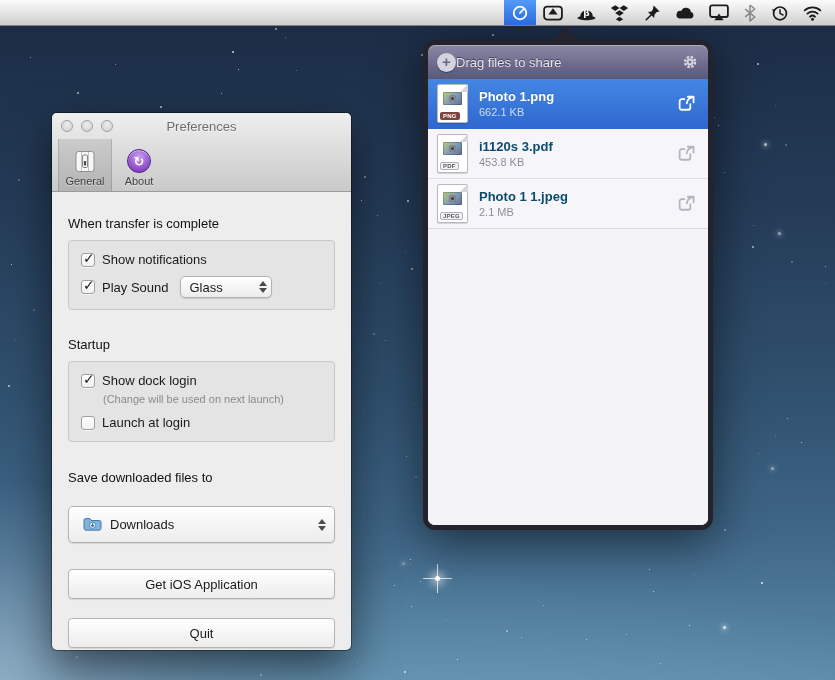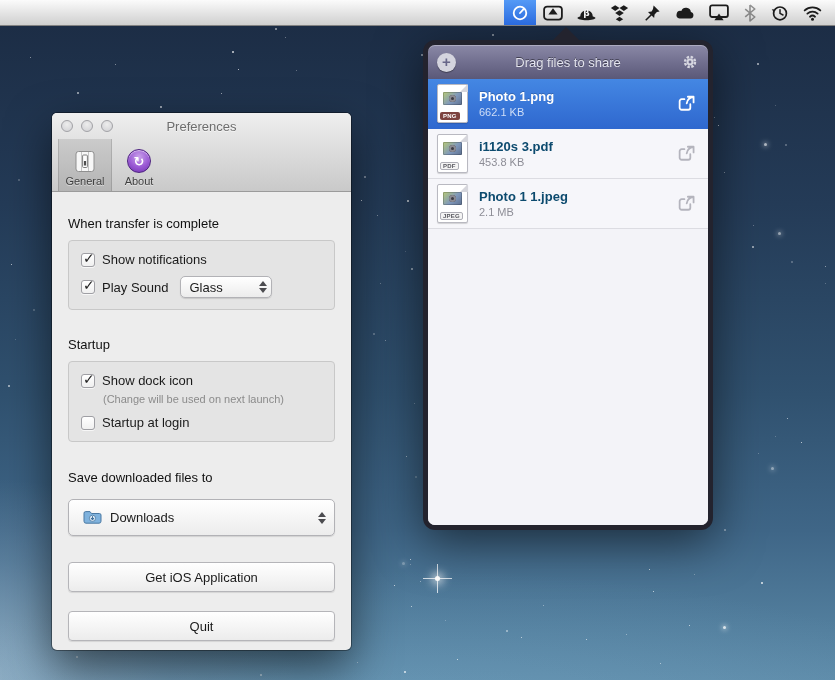--- a/index.html
+++ b/index.html
@@ -35,21 +35,21 @@
     filter:drop-shadow(0 12px 24px rgba(0,0,0,.55)); }
   .pop-arrow { position:absolute; left:129px; top:1px; width:0; height:0;
     border-left:14px solid transparent; border-right:14px solid transparent;
     border-bottom:14px solid #23232e; }
   .pop-frame { position:absolute; top:14px; left:0; width:290px; height:490px;
     background:#23232e; border-radius:12px; padding:5px; display:flex; flex-direction:column; }
   .pop-header { height:34px; border-radius:7px 7px 0 0; flex:0 0 auto;
     background:linear-gradient(#8a88a6 0%, #6f6d8d 55%, #5a5878 100%);
     box-shadow:inset 0 1px 0 rgba(255,255,255,.3);
     display:flex; align-items:center; padding:0 9px; }
-  .pop-title { flex:1; text-align:center; font-size:13px; color:#e3e3ee;
+  .pop-title { flex:1; text-align:left; font-size:13px; color:#e3e3ee;
     text-shadow:0 -1px 0 rgba(0,0,0,.45); }
   .pop-add { width:19px; height:19px; border-radius:50%; background:#d4d4de;
     color:#676689; font-size:15px; font-weight:bold; line-height:17px; text-align:center;
     box-shadow:0 1px 1px rgba(0,0,0,.35); }
   .pop-gear { width:19px; display:flex; justify-content:center; }
   .pop-body { flex:1; background:#f3f3f8; border-radius:0 0 7px 7px; overflow:hidden;
     display:flex; flex-direction:column; }
 
   .file-row { height:50px; flex:0 0 auto; display:flex; align-items:center; padding:0 12px 0 9px;
     background:#f6f6fa; border-bottom:1px solid #dcdce2; }
@@ -104,21 +104,21 @@
   .row { display:flex; align-items:center; }
   .row + .row { margin-top:9px; }
   .cb { width:14px; height:14px; border-radius:3px; border:1px solid #9f9fa4; flex:0 0 auto;
     background:linear-gradient(#ffffff,#f0f0f0); position:relative; box-shadow:0 1px 0 rgba(255,255,255,.7); }
   .cb.checked::after { content:"✓"; position:absolute; left:1px; top:-4px; font-size:14px;
     font-weight:bold; color:#222; }
   .cb-label { margin-left:7px; }
   .popup { background:linear-gradient(#ffffff,#ececec); border:1px solid #b2b2b6; border-radius:5px;
     display:flex; align-items:center; box-shadow:0 1px 1px rgba(0,0,0,.12); }
   .popup.small { margin-left:11px; width:92px; height:22px; padding:0 4px 0 9px; }
-  .popup.wide { margin-top:14px; height:37px; padding:0 8px 0 14px; }
+  .popup.wide { margin-top:21px; height:37px; padding:0 8px 0 14px; }
   .popup .val { flex:1; font-size:13px; color:#1a1a1a; }
   .updown { display:flex; flex-direction:column; align-items:center; gap:2px; margin-left:4px; }
   .updown i { width:0; height:0; border-left:4px solid transparent; border-right:4px solid transparent; }
   .updown .up { border-bottom:5px solid #4c4c50; }
   .updown .dn { border-top:5px solid #4c4c50; }
   .note { margin:5px 0 10px 22px; font-size:11px; color:#8b8b8b; }
   .folder-ic { margin-right:8px; display:flex; }
   .btn { margin-top:26px; height:30px; width:100%; border:1px solid #b5b5b9; border-radius:4px;
     background:linear-gradient(#ffffff,#ececec); font-size:13px; color:#1a1a1a;
     font-family:inherit; box-shadow:0 1px 1px rgba(0,0,0,.10); display:flex; align-items:center; justify-content:center; }
@@ -469,26 +469,26 @@
               <i class="dn"></i>
             </span>
         </div>
       </div>
     </div>
 
     <div class="sec-head" style="margin-top:27px">Startup</div>
     <div class="group">
       <div class="row">
         <span class="cb checked"></span>
-        <span class="cb-label">Show dock icon</span>
+        <span class="cb-label">Show dock login</span>
       </div>
       <div class="note">(Change will be used on next launch)</div>
       <div class="row">
         <span class="cb"></span>
-        <span class="cb-label">Startup at login</span>
+        <span class="cb-label">Launch at login</span>
       </div>
     </div>
 
     <div class="sec-head" style="margin-top:28px">Save downloaded files to</div>
     <div class="popup wide">
       <span class="folder-ic">
         <svg width="19" height="15" viewBox="0 0 19 15">
             <path d="M1 3.2 A1.6 1.6 0 0 1 2.6 1.6 H7 l1.5 1.9 H16.4 A1.6 1.6 0 0 1 18 5.1 V11.2 a2 2 0 0 1-2 2 H3 a2 2 0 0 1-2-2 Z" fill="#7fb2dd" stroke="#4a79a3"></path>
             <circle cx="9.5" cy="8.3" r="3.1" fill="#eaf3fb" stroke="#5a87ad"></circle>
             <path d="M9.5 6.6 V9.4 M8.3 8.4 L9.5 9.7 L10.7 8.4" fill="none" stroke="#41719c" stroke-width="1.1" stroke-linecap="round" stroke-linejoin="round"></path>

